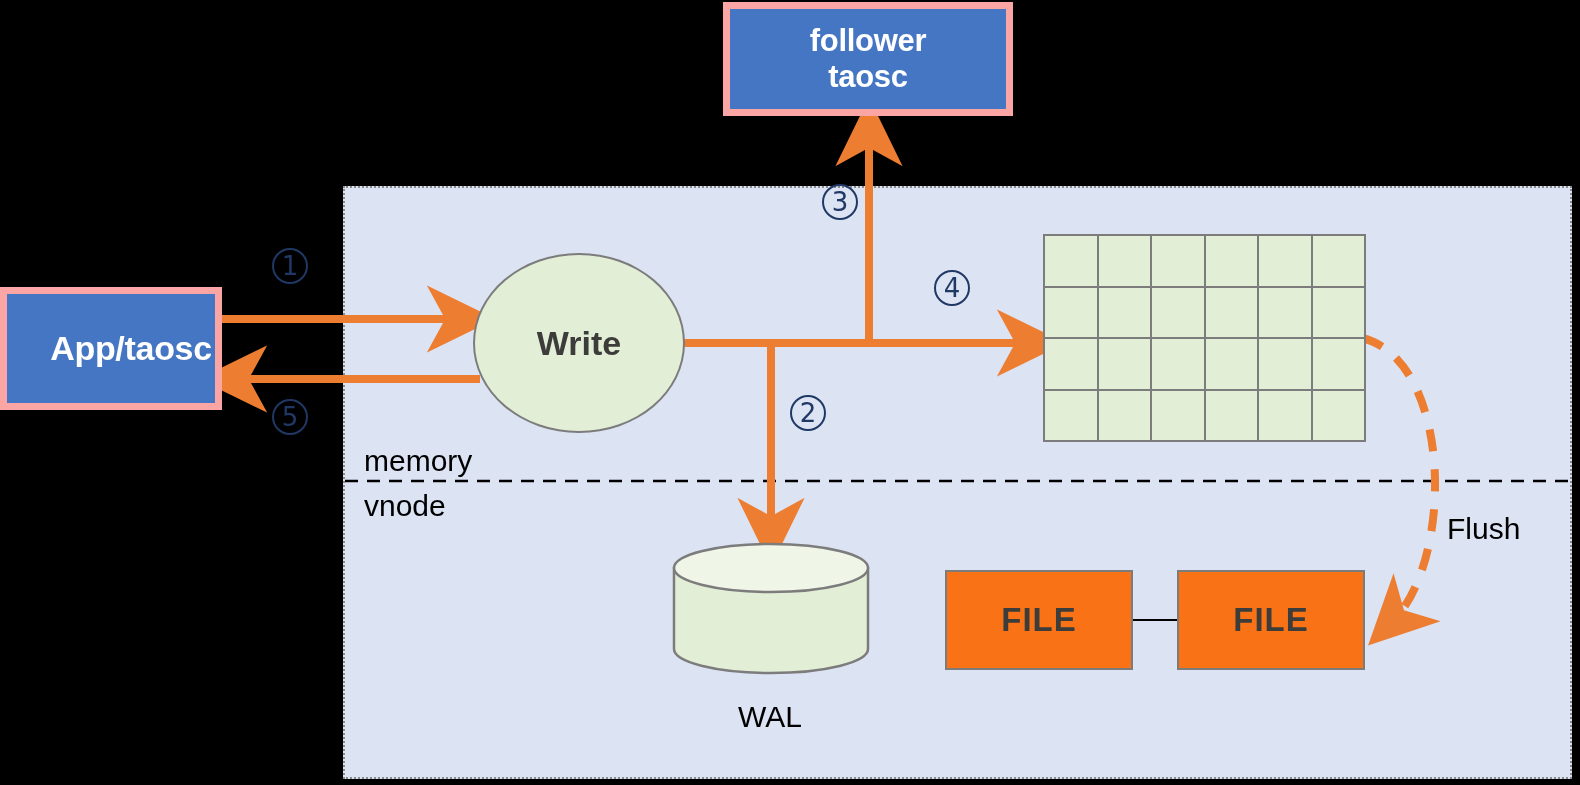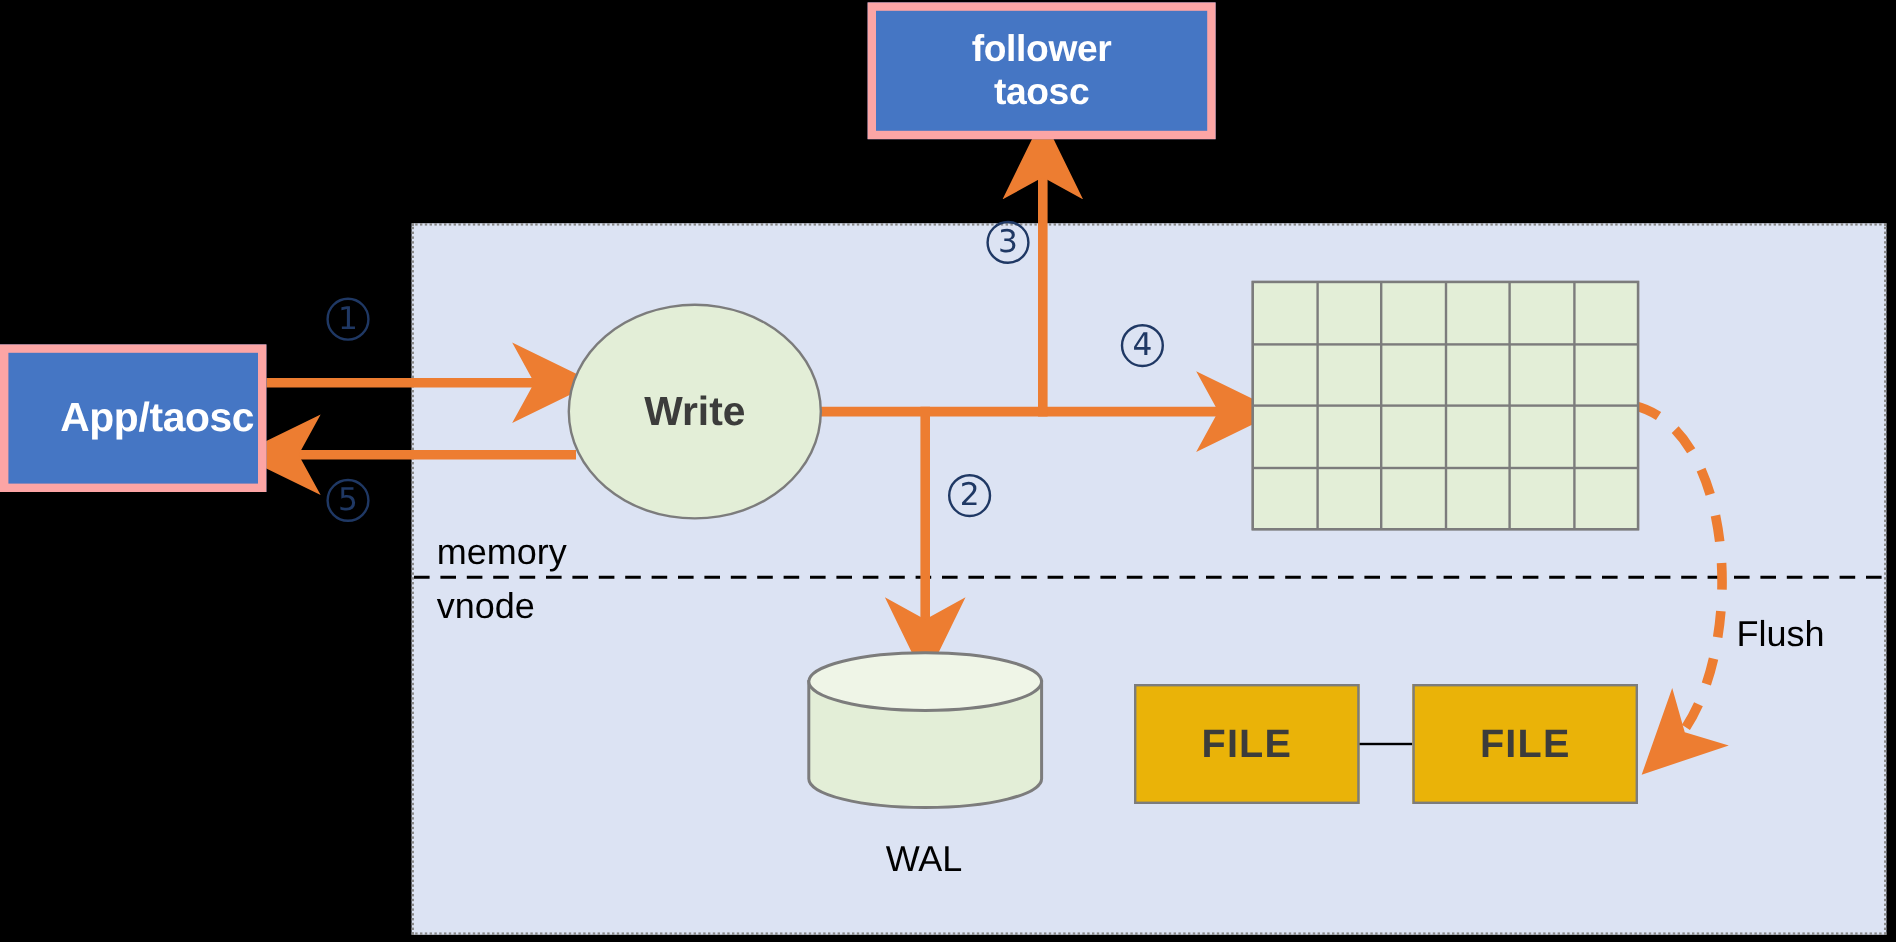--- a/index.html
+++ b/index.html
@@ -73,21 +73,21 @@
     width:198px; height:133px;
   }
   #wal-label{
     position:absolute;left:620px;top:700px;width:300px;
     text-align:center;font-size:30px;color:#000;
   }
 
   
   .file-box{
     position:absolute;
-    background:#eab308;
+    background:#f97316;
     border:2px solid #7c7c7c;
     box-sizing:border-box;
     display:flex;align-items:center;justify-content:center;
     color:#3c3c3b;font-size:33px;font-weight:bold;
     letter-spacing:1px;
   }
   #file1{ left:945px; top:570px; width:188px; height:100px; }
   #file2{ left:1177px; top:570px; width:188px; height:100px; }
   #file-link{
     position:absolute;left:1133px;top:619px;width:44px;height:2px;background:#000;

